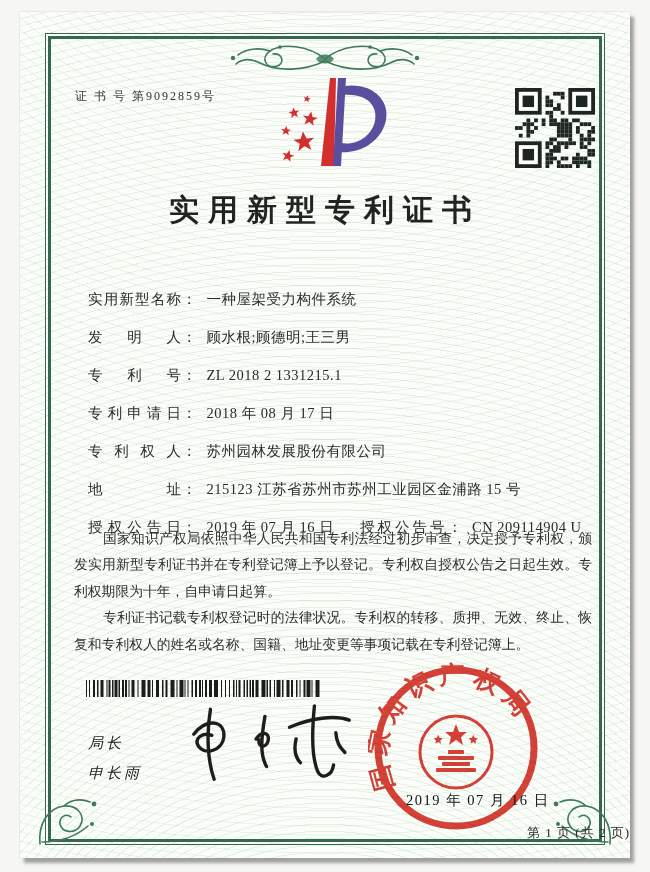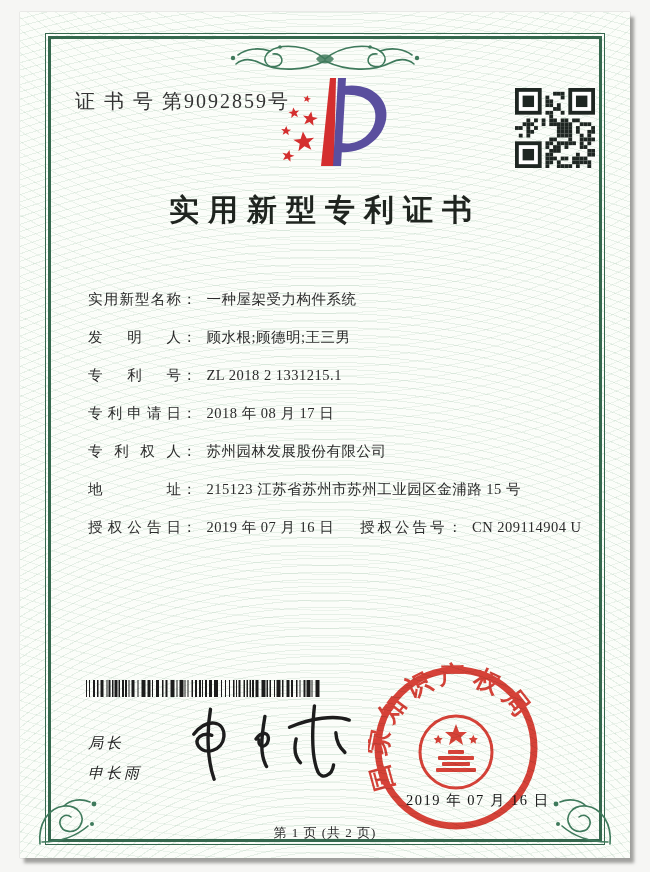--- a/index.html
+++ b/index.html
@@ -20,39 +20,39 @@
   }
   .frame{
     position:absolute;left:25px;top:21px;right:25px;bottom:13px;
     border:1px solid var(--frame-green,#35684e);
   }
   .frame-inner{
     position:absolute;inset:2px;
     border:3px solid var(--frame-green,#35684e);
   }
   .abs{position:absolute;}
-  .cert-no{left:55px;top:76px;font-size:20px;letter-spacing:2px;color:#333;}
+  .cert-no{left:55px;top:76px;font-size:12px;letter-spacing:2px;color:#333;}
   .title{
     left:0;right:0;top:178px;text-align:center;
     font-size:30px;font-weight:700;letter-spacing:9px;color:#1f241f;
   }
   .field-row{left:68px;font-size:14.5px;color:#2b2b2b;white-space:nowrap;}
   .flabel{display:inline-block;width:94px;text-align:justify;text-align-last:justify;letter-spacing:1px;margin-top:20px;}
   .fcolon{margin-right:10px;}
   .fvalue{letter-spacing:0.5px;}
   .grant-pair2{position:absolute;left:272px;top:0;font-family:Liberation Serif, serif;}
   .grant-pair2 .flabel{width:auto;letter-spacing:3px;}
   .paras{left:54px;top:514px;width:518px;font-size:13.8px;line-height:1.92;color:#2e2e2e;text-align:justify;}
   .paras p{margin:0;text-indent:2.1em;}
   .barcode{left:66px;top:668px;width:236px;height:17px;}
   .signer{left:68px;font-size:15px;letter-spacing:3px;color:#222;font-style:italic;}
   .signature-svg{left:158px;top:668px;}
   .seal-svg{left:348px;top:648px;mix-blend-mode:multiply;}
   .seal-date{left:386px;top:779px;font-size:14.5px;letter-spacing:1.5px;color:#141414;font-weight:500;}
-  .footer{left:0;right:0;top:812px;text-align:center;font-size:13px;letter-spacing:1px;color:#2a2a2a;}
+  .footer{left:0;right:0;top:812px;text-align:right;font-size:13px;letter-spacing:1px;color:#2a2a2a;}
   .qr-svg{left:495px;top:76px;}
   .logo-svg{left:250px;top:62px;}
   .ornament-top{left:50%;top:5px;transform:translateX(-50%);}
   .corner-orn{bottom:-4px;}
   .corner-orn.left{left:-10px;}
   .corner-orn.right{right:-10px;transform:scaleX(-1);}
   svg{display:block;}
 </style>
 </head>
 <body>
@@ -270,20 +270,24 @@
   <div class="abs field-row" style="top:448px">
     <span class="flabel">地址</span><span class="fcolon">：</span><span class="fvalue">215123 江苏省苏州市苏州工业园区金浦路 15 号</span>
   </div>
   <div class="abs field-row" style="top:486px">
     <span class="flabel">授权公告日</span><span class="fcolon">：</span><span class="fvalue">2019 年 07 月 16 日</span>
     <span class="grant-pair2">
       <span class="flabel">授权公告号</span><span class="fcolon">：</span><span class="fvalue">CN 209114904 U</span>
     </span>
   </div>
 
+  <div class="abs paras">
+    <p>国家知识产权局依照中华人民共和国专利法经过初步审查，决定授予专利权，颁发实用新型专利证书并在专利登记簿上予以登记。专利权自授权公告之日起生效。专利权期限为十年，自申请日起算。</p>
+    <p>专利证书记载专利权登记时的法律状况。专利权的转移、质押、无效、终止、恢复和专利权人的姓名或名称、国籍、地址变更等事项记载在专利登记簿上。</p>
+  </div>
 
   <svg class="abs barcode" id="barcode" width="236" height="17" viewBox="0 0 236 17" preserveAspectRatio="none">
       <rect x="0" y="0" width="1" height="17" fill="#1c1c1c"></rect>
       <rect x="3" y="0" width="1" height="17" fill="#1c1c1c"></rect>
       <rect x="7" y="0" width="2" height="17" fill="#1c1c1c"></rect>
       <rect x="11" y="0" width="1.5" height="17" fill="#1c1c1c"></rect>
       <rect x="14.5" y="0" width="3" height="17" fill="#1c1c1c"></rect>
       <rect x="20.5" y="0" width="1" height="17" fill="#1c1c1c"></rect>
       <rect x="22.5" y="0" width="2" height="17" fill="#1c1c1c"></rect>
       <rect x="26" y="0" width="1.5" height="17" fill="#1c1c1c"></rect>

